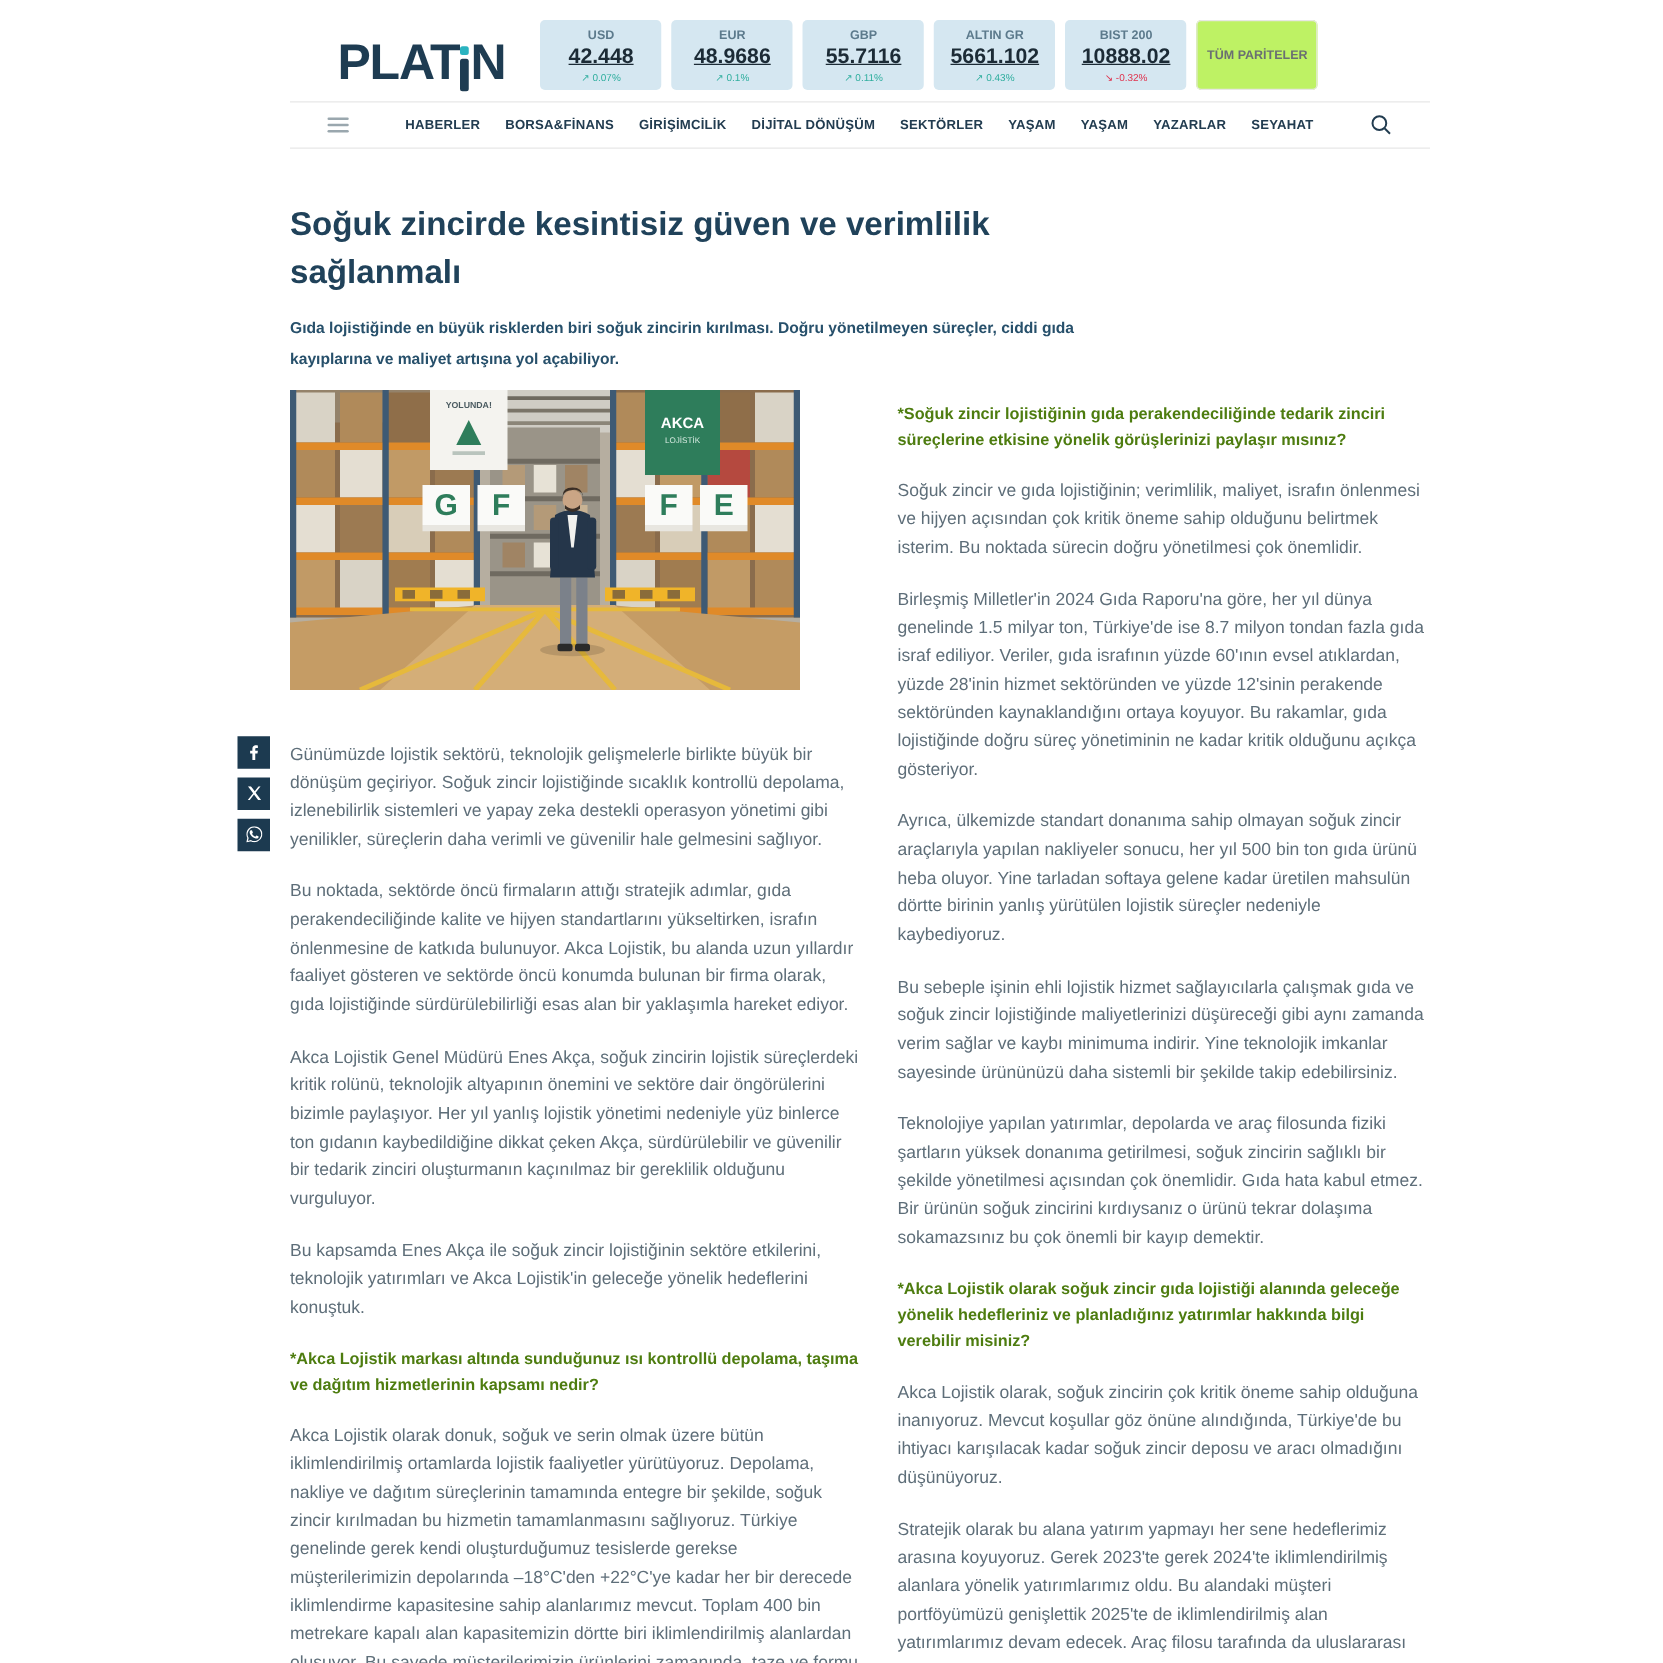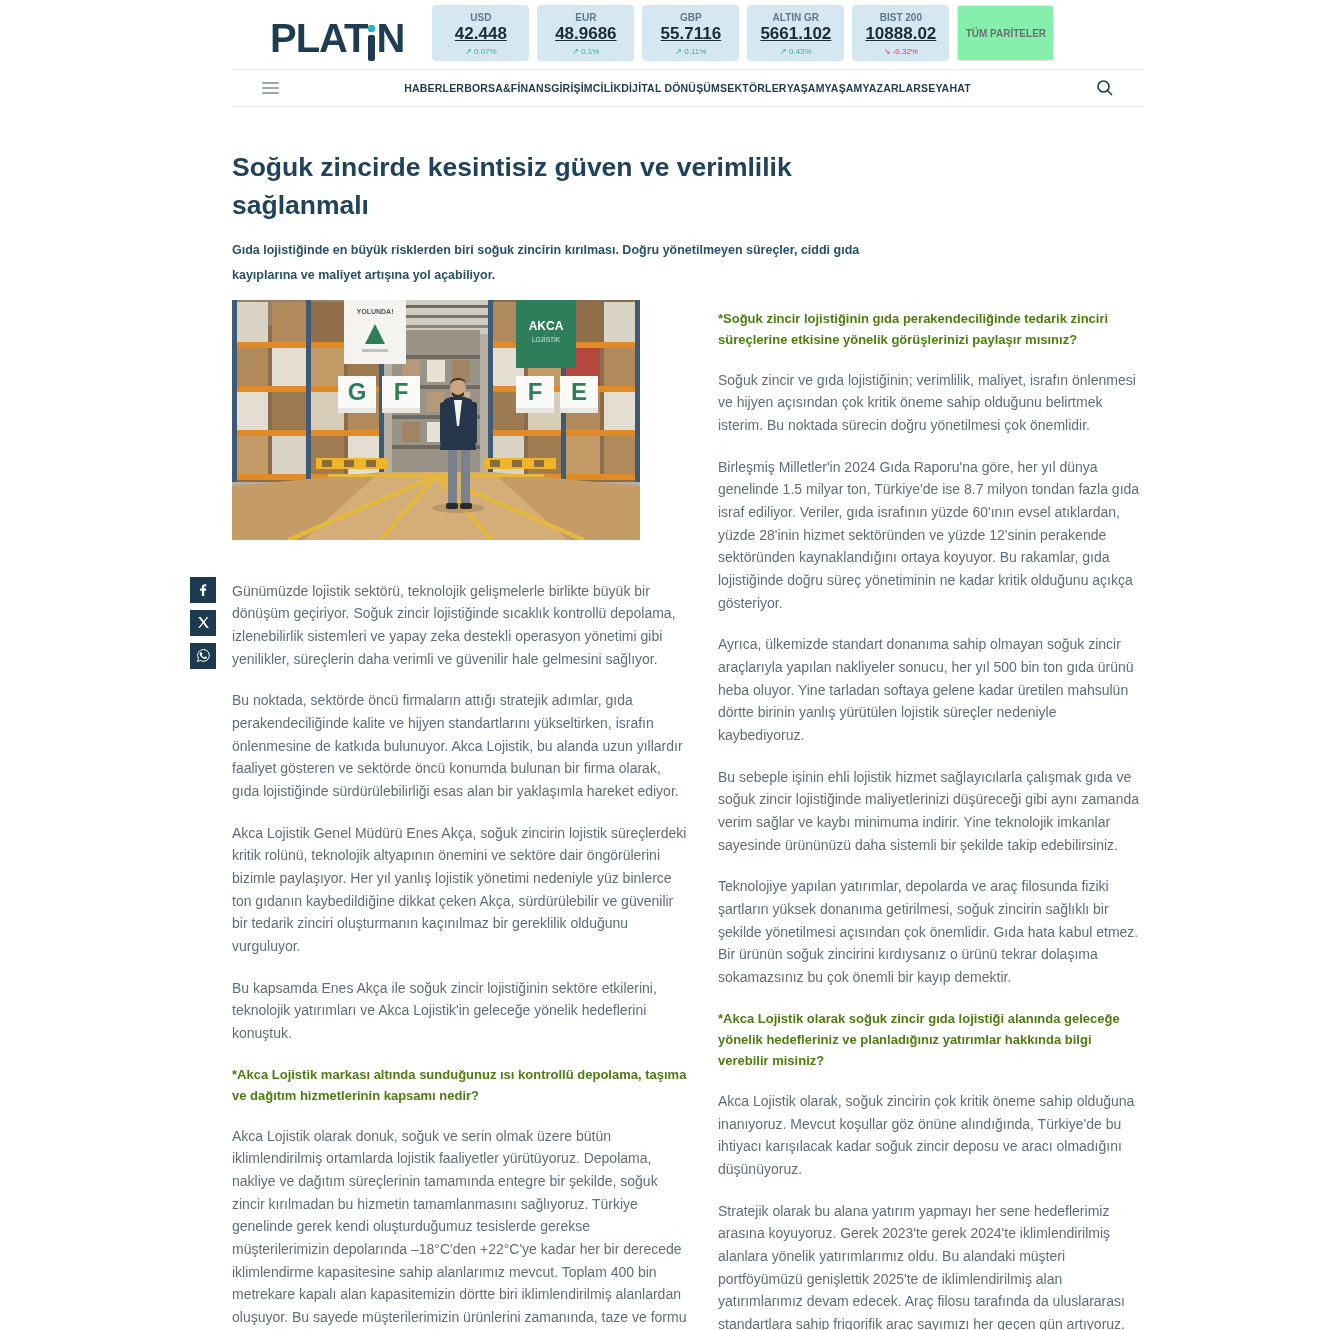--- a/index.html
+++ b/index.html
@@ -1,38 +1,38 @@
 <!DOCTYPE html>
 <html><head>
 <meta charset="utf-8">
 <style>
   * { box-sizing: border-box; }
   html,body { margin:0; padding:0; background:#ffffff; }
   body { width:1330px; min-height:1330px; font-family:"Liberation Sans", sans-serif; overflow:hidden; }
   .page { width:912px; margin-left:232px; position:relative; }
 
   
-  .header { display:flex; align-items:flex-end; padding-top:4px; }
+  .header { display:flex; align-items:flex-start; padding-top:16px; }
   .logo { margin:12px 28px 0 38px; font-size:40px; font-weight:800; letter-spacing:-1px; color:#1e3c52; display:flex; align-items:flex-end; cursor:pointer; }
   .logo .logo-i { display:inline-flex; flex-direction:column; align-items:center; margin:0 1px; }
   .logo .logo-i .dot { width:7px; height:7px; background:#2ab3c0; border-radius:2px; margin-bottom:3px; }
   .logo .logo-i .stem { width:7px; height:26px; background:#1e3c52; border-radius:2px; }
   .tickers { display:flex; gap:8px; }
   .ticker { width:97px; height:56px; background:#d5e7f1; border-radius:4px; text-align:center; padding-top:7px; cursor:pointer; }
   .ticker-label { font-size:10px; font-weight:700; color:#5c7a8c; }
   .ticker-value { font-size:17px; font-weight:800; color:#1c2b36; margin-top:1px;text-decoration:underline; }
   .ticker-change { font-size:8px; font-weight:400; color:#2fae9e; margin-top:3px; }
   .ticker-change.down { color:#e0324d; }
-  .all-parities { width:97px; height:56px; margin-left:8px; background:#86efac; border-radius:4px; color:#6a6f72; font-size:10px; font-weight:700; display:flex; align-items:center; justify-content:center; text-align:center; line-height:1.5; cursor:pointer; box-shadow:inset 0 0 0 1px #e7e7e4; }
+  .all-parities { width:97px; height:56px; margin-left:8px; background:#bef264; border-radius:4px; color:#6a6f72; font-size:10px; font-weight:700; display:flex; align-items:center; justify-content:center; text-align:center; line-height:1.5; cursor:pointer; box-shadow:inset 0 0 0 1px #e7e7e4; }
 
   
   .navbar { margin-top:8px; border-top:1px solid #e8e8e8; border-bottom:1px solid #e8e8e8; height:38px; display:flex; align-items:center; padding:0 30px; }
   .hamburger { width:17px; cursor:pointer; }
   .hamburger span { display:block; height:2px; background:#9aa7ae; margin:3px 0; border-radius:1px; }
-  .nav-menu { flex:1; display:flex; justify-content:center; gap:0; }
+  .nav-menu { flex:1; display:flex; justify-content:center; gap:20px; }
   .nav-item { font-size:10.5px; font-weight:700; color:#223c50; text-decoration:none; letter-spacing:.2px; cursor:pointer; white-space:nowrap; }
   .search-btn { cursor:pointer; display:flex; align-items:center; }
 
   
   .title { margin:42px 0 0 0; font-size:26.5px; line-height:1.42; font-weight:700; color:#20425a; max-width:580px; }
   .lead { margin-top:14px; font-size:12.5px; font-weight:700; color:#27506b; line-height:1.95; max-width:628px; }
 
   .columns { display:flex; gap:28px; margin-top:12px; position:relative; }
   .col-left { width:458px; }
   .col-right { width:422px; padding-top:6px; }

